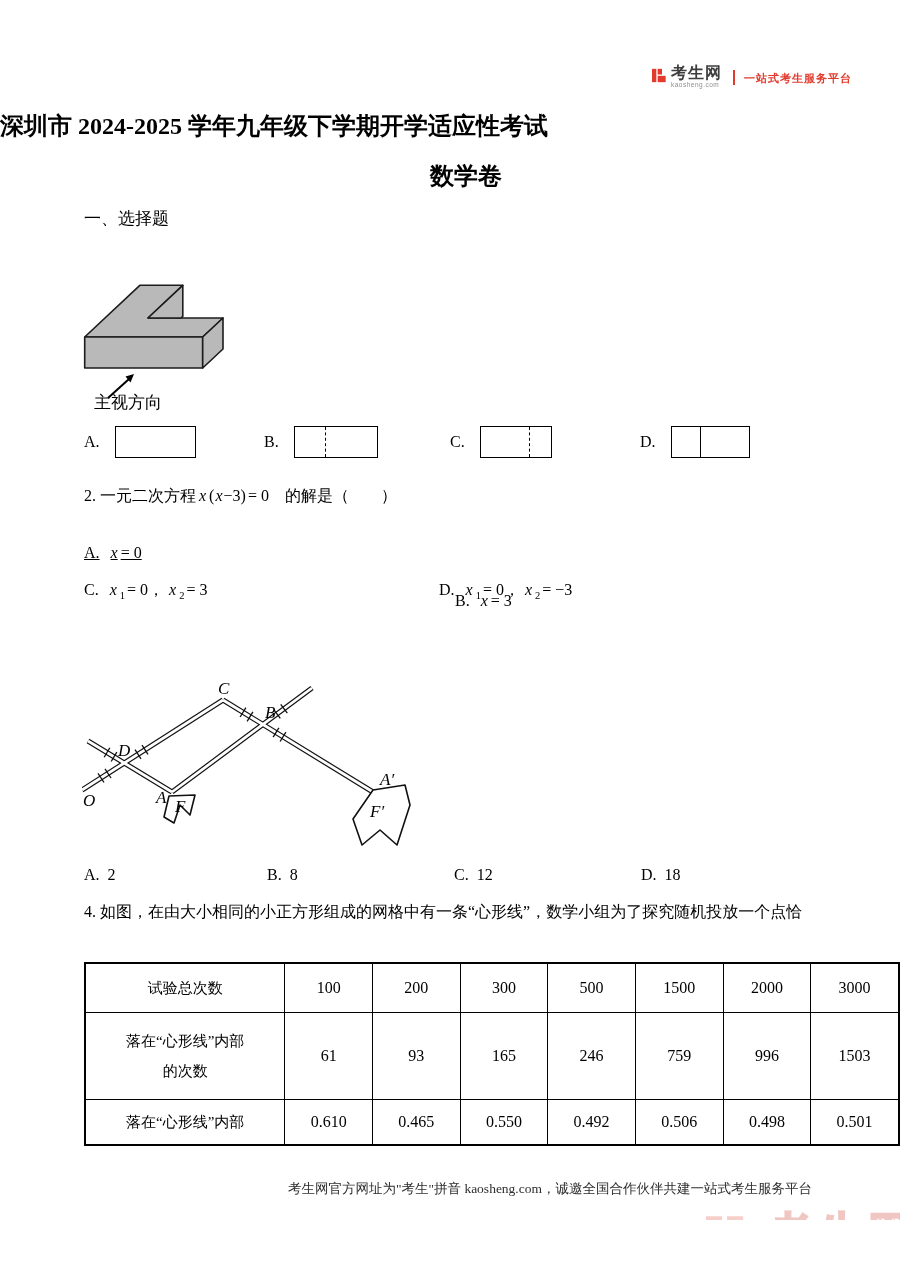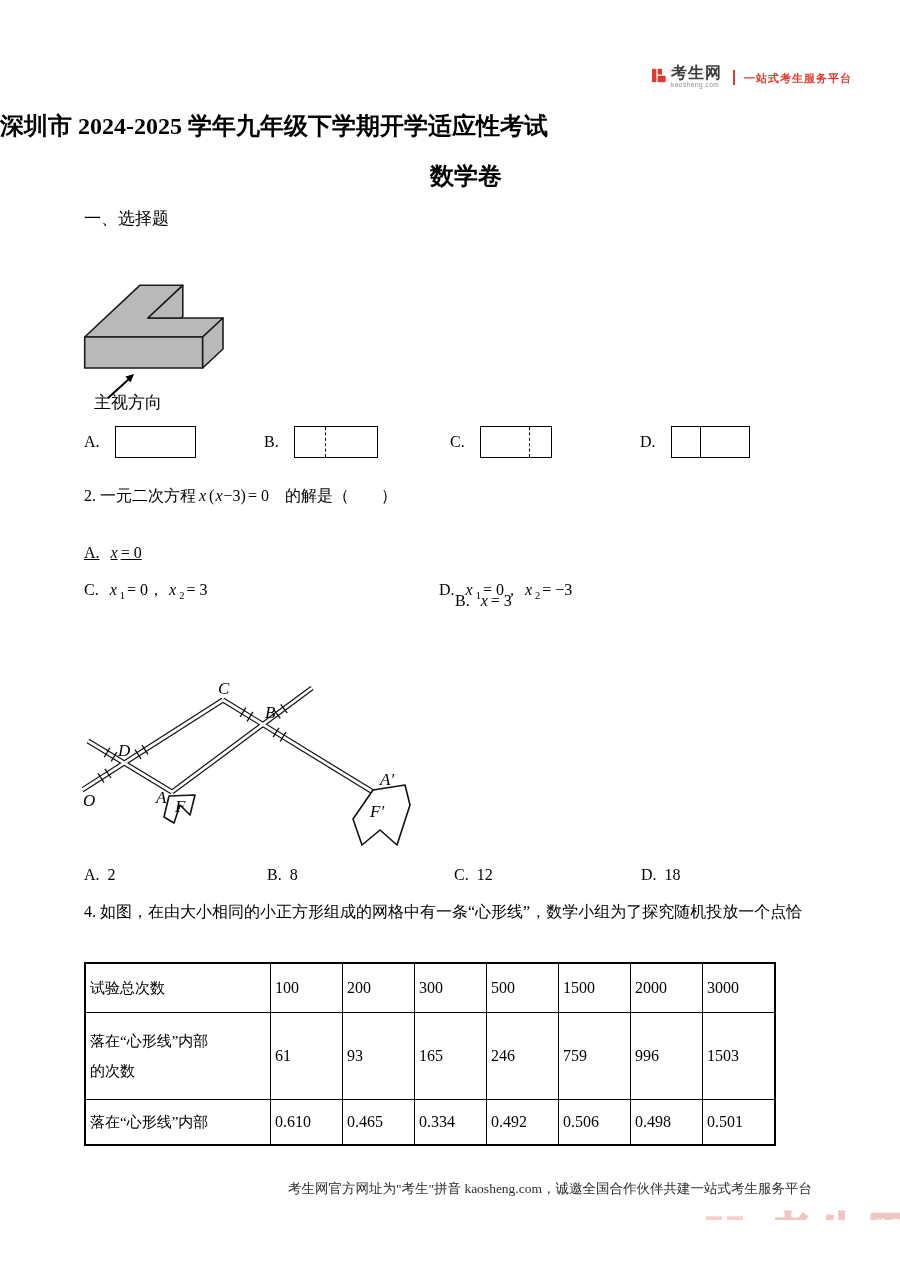--- a/index.html
+++ b/index.html
@@ -37,21 +37,21 @@
   .w-a{width:81px;} .w-b{width:84px;} .w-c{width:72px;} .w-d{width:79px;}
   .vline{position:absolute;top:0;bottom:0;width:0;}
   .vdash{border-left:1.5px dashed #000;}
   .vsolid{border-left:1.5px solid #000;}
   
   .optcell{position:absolute;font-size:16px;white-space:nowrap;}
   .olabel{margin-right:8px;}
   
   .datatable{position:absolute;left:84px;top:962px;border-collapse:collapse;
              border:2px solid #000;font-size:16px;}
-  .datatable td{border:1.5px solid #000;vertical-align:middle;padding:0 4px;}
+  .datatable td{border:1.5px solid #000;text-align:center;vertical-align:middle;padding:0 12px;}
   .datatable .lab{width:176px;font-size:15px;white-space:pre-line;line-height:30px;}
   .datatable .num{width:63px;}
   .r0 td{height:48px;} .r1 td{height:86px;} .r2 td{height:44px;}
   
   .footer{position:absolute;left:200px;width:700px;top:1180px;text-align:center;
           font-size:13.5px;color:#2e2e2e;}
   
   .wm{position:absolute;left:706px;top:1212px;display:flex;gap:10px;align-items:flex-start;opacity:.95;}
   .wm-col{display:flex;flex-direction:column;}
   .wm-name{font-family:"Liberation Sans","DejaVu Sans",sans-serif;font-weight:bold;font-size:46px;
@@ -220,21 +220,21 @@
       <td class="num">165</td>
       <td class="num">246</td>
       <td class="num">759</td>
       <td class="num">996</td>
       <td class="num">1503</td>
     </tr>
     <tr class="r2">
       <td class="lab">落在“心形线”内部</td>
       <td class="num">0.610</td>
       <td class="num">0.465</td>
-      <td class="num">0.334</td>
+      <td class="num">0.550</td>
       <td class="num">0.492</td>
       <td class="num">0.506</td>
       <td class="num">0.498</td>
       <td class="num">0.501</td>
     </tr>
   </tbody>
     </table>
 
   <div class="footer">考生网官方网址为"考生"拼音 kaosheng.com，诚邀全国合作伙伴共建一站式考生服务平台</div>
 

